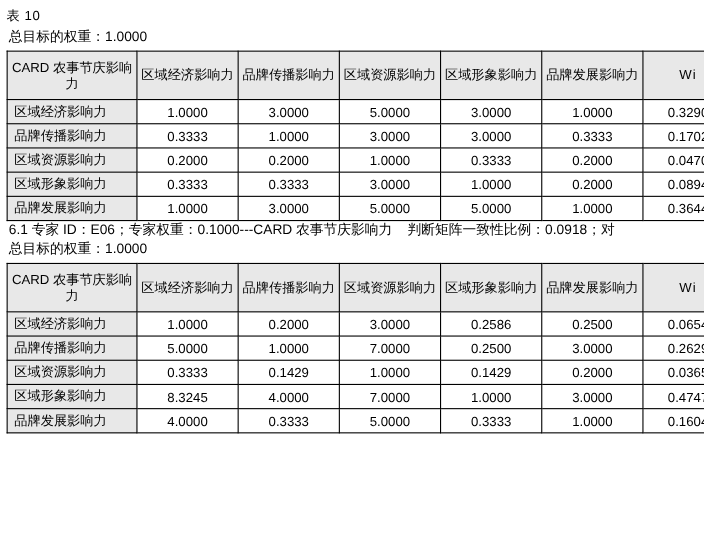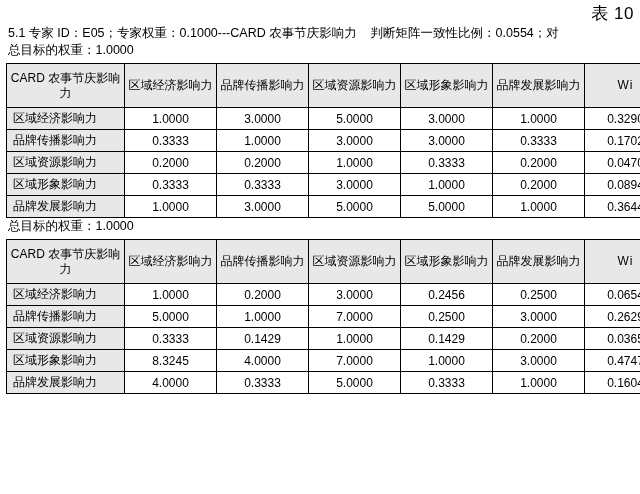--- a/index.html
+++ b/index.html
@@ -15,22 +15,22 @@
     font-size: 12px;
   }
   .page {
     width: 640px;
     height: 494px;
     box-sizing: border-box;
     padding: 4px 6px 0 6px;
     position: relative;
   }
   .table-caption {
-    text-align: right;
-    font-size: 17px;
+    text-align: left;
+    font-size: 12px;
     line-height: 16px;
     margin: 2px 0 3px 0;
     letter-spacing: 0.5px;
   }
   .block-heading {
     font-size: 12.5px;
     line-height: 17px;
     margin: 0 0 4px 0;
     padding: 0 2px;
   }
@@ -74,21 +74,20 @@
   .hdr-wi { letter-spacing: 1px; }
 </style>
 </head>
 <body>
 
 <div class="page">
 
   <div class="table-caption">表 10</div>
 
   <div class="block-heading">
-    <span class="heading-line">5.1 专家 ID：E05；专家权重：0.1000---CARD 农事节庆影响力    判断矩阵一致性比例：0.0554；对</span>
     <span class="heading-line">总目标的权重：1.0000</span>
   </div>
 
   <table class="matrix">
     <colgroup>
       <col class="col-label">
         <col class="col-v">
         <col class="col-v">
         <col class="col-v">
         <col class="col-v">
@@ -150,20 +149,21 @@
         <td class="val">5.0000</td>
         <td class="val">5.0000</td>
         <td class="val">1.0000</td>
         <td class="val">0.3644</td>
       </tr>
     </tbody>
   </table>
 
 
   <div class="block-heading">
+    <span class="heading-line">6.1 专家 ID：E06；专家权重：0.1000---CARD 农事节庆影响力    判断矩阵一致性比例：0.0918；对</span>
     <span class="heading-line">总目标的权重：1.0000</span>
   </div>
 
   <table class="matrix">
     <colgroup>
       <col class="col-label">
         <col class="col-v">
         <col class="col-v">
         <col class="col-v">
         <col class="col-v">
@@ -180,21 +180,21 @@
         <td>品牌发展影响力</td>
         <td class="hdr-wi">Wi</td>
       </tr>
     </thead>
     <tbody>
       <tr>
         <td class="rowhead">区域经济影响力</td>
         <td class="val">1.0000</td>
         <td class="val">0.2000</td>
         <td class="val">3.0000</td>
-        <td class="val">0.2456</td>
+        <td class="val">0.2586</td>
         <td class="val">0.2500</td>
         <td class="val">0.0654</td>
       </tr>
       <tr>
         <td class="rowhead">品牌传播影响力</td>
         <td class="val">5.0000</td>
         <td class="val">1.0000</td>
         <td class="val">7.0000</td>
         <td class="val">0.2500</td>
         <td class="val">3.0000</td>

